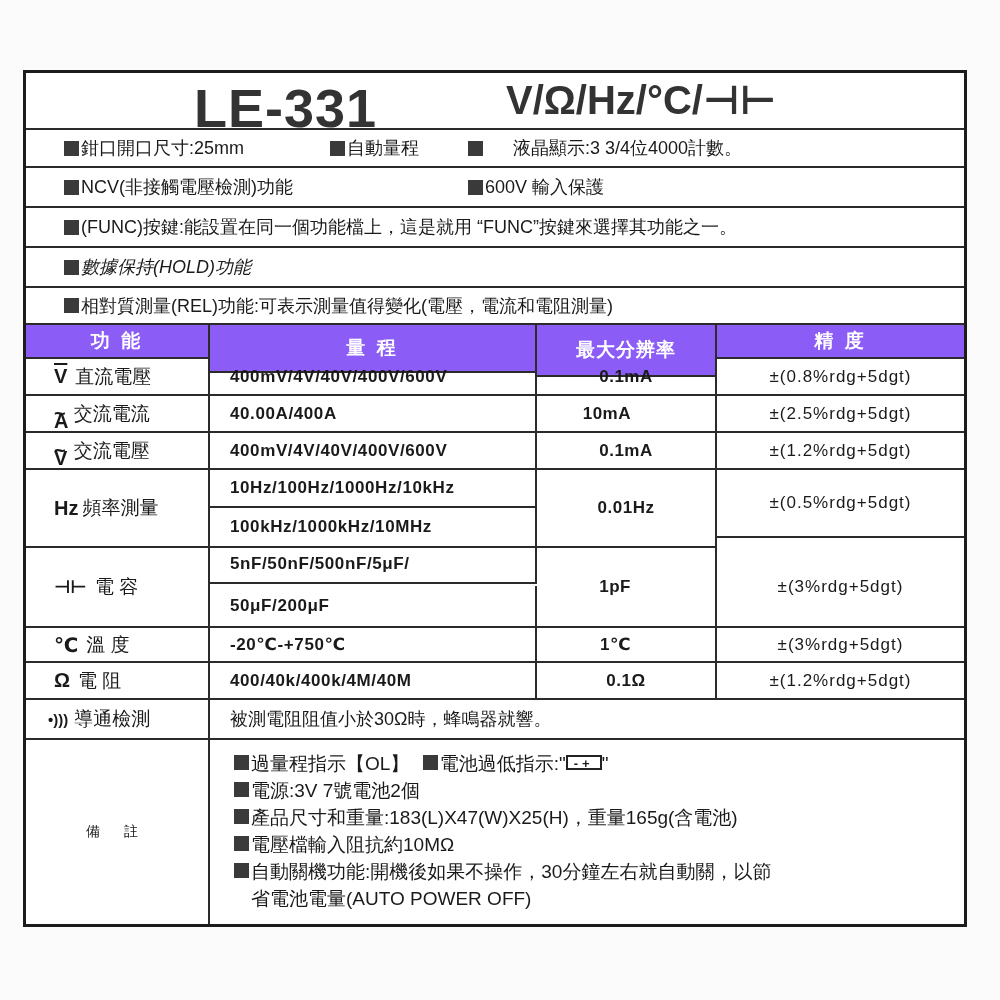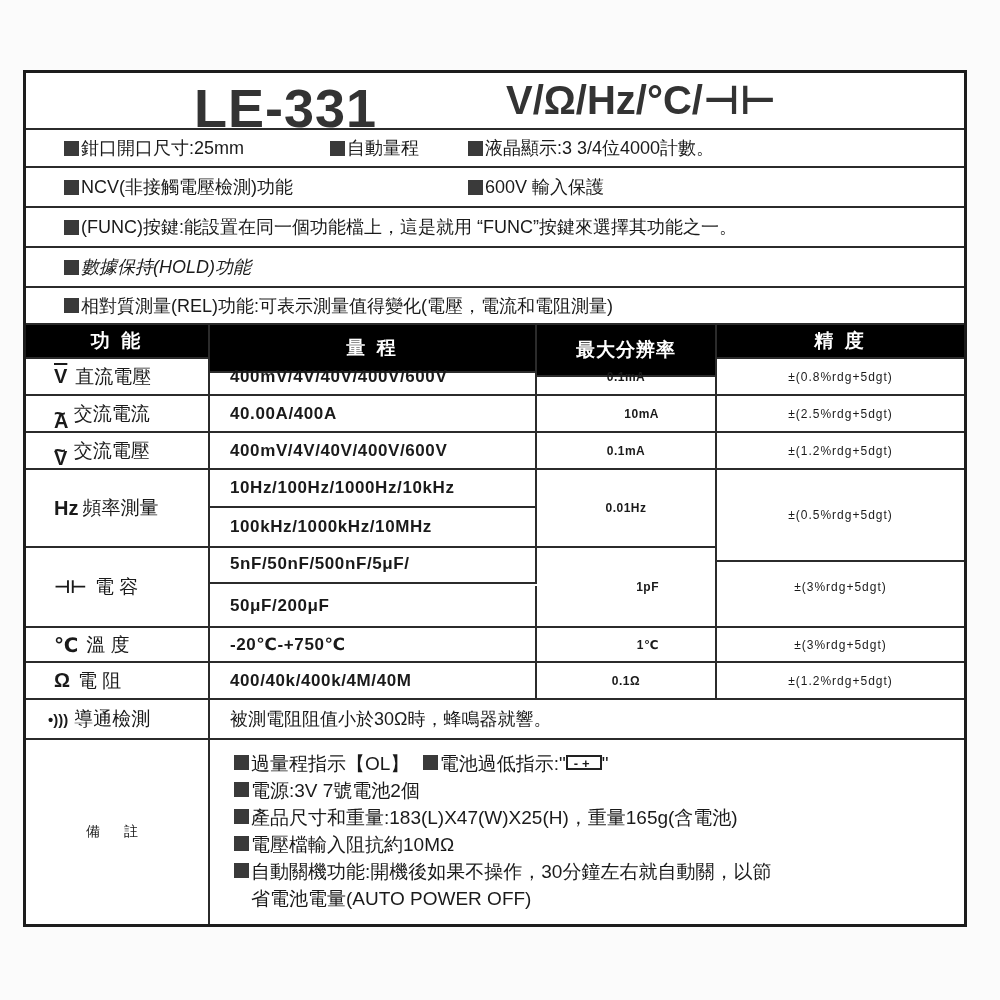--- a/index.html
+++ b/index.html
@@ -30,34 +30,34 @@
     display: inline-block; width: 15px; height: 15px; background: #3a3a3a; margin-right: 2px;
   }
 
   
   .cell {
     position: absolute; box-sizing: border-box; display: flex; align-items: center;
     border-right: 2px solid #2b2b2b; border-bottom: 2px solid #2b2b2b; font-size: 18px;
     white-space: nowrap; overflow: hidden;
   }
   .hdr {
-    background: #000000; color: #fff; justify-content: center; font-size: 19px; font-weight: bold;
+    background: #8b5cf6; color: #fff; justify-content: center; font-size: 19px; font-weight: bold;
     letter-spacing: 3px;
   }
   .c1 { left: 0; width: 184px; }
   .c2 { left: 184px; width: 327px; }
   .c3 { left: 511px; width: 180px; }
   .c4 { left: 691px; width: 247px; border-right: none; }
   .c2wide { left: 184px; width: 754px; border-right: none; }
   .fn { padding-left: 28px; font-size: 19px; }
   .fn .sym { font-weight: bold; margin-right: 8px; font-size: 20px; }
   .rng { padding-left: 20px; font-weight: bold; font-size: 17px; letter-spacing: 0.6px; }
-  .res { justify-content: center; font-weight: bold; font-size: 12px; letter-spacing: 0.5px; }
-  .res.right { justify-content: flex-end; padding-right: 56px; }
-  .acc { justify-content: center; font-size: 12px; letter-spacing: 1px; }
+  .res { justify-content: center; font-weight: bold; font-size: 17px; letter-spacing: 0.5px; }
+  .res.right { justify-content: flex-end; padding-right: 84px; }
+  .acc { justify-content: center; font-size: 17px; letter-spacing: 1px; }
   .overline { text-decoration: overline; }
   .notes-label { justify-content: center; font-size: 14px; letter-spacing: 10px; }
   .notes-body {
     display: block; padding: 10px 0 0 24px; font-size: 19px; line-height: 27px; white-space: normal;
   }
   .note-line { white-space: nowrap; }
   .indent { padding-left: 17px; }
   .battery {
     display: inline-block; width: 36px; height: 15px; border: 2px solid #222; vertical-align: middle;
     font-size: 13px; line-height: 14px; text-align: center; font-weight: bold; letter-spacing: 4px;
@@ -76,21 +76,21 @@
 
   <div class="row" style="top:57px;height:38px;">
     <div class="spec-line" style="left:38px;">
         <span class="sq"></span>
         <span>鉗口開口尺寸:25mm</span>
       </div>
     <div class="spec-line" style="left:304px;font-family:Liberation Serif, serif;">
         <span class="sq"></span>
         <span>自動量程</span>
       </div>
-    <div class="spec-line" style="left:442px;">
+    <div class="spec-line" style="left:442px;gap:28px;">
         <span class="sq"></span>
         <span>液晶顯示:3 3/4位4000計數。</span>
       </div>
   </div>
   <div class="row" style="top:95px;height:40px;">
     <div class="spec-line" style="left:38px;">
         <span class="sq"></span>
         <span>NCV(非接觸電壓檢測)功能</span>
       </div>
     <div class="spec-line" style="left:442px;">
@@ -146,21 +146,21 @@
   <div class="cell c3 res" style="top:360px;height:37px;">0.1mA</div>
   <div class="cell c4 acc" style="top:360px;height:37px;">±(1.2%rdg+5dgt)</div>
 
   <div class="cell c1 fn" style="top:397px;height:78px;">
       <span class="sym" style="margin-right:4px;">Hz</span>
       <span>頻率測量</span>
     </div>
   <div class="cell c2 rng" style="top:397px;height:38px;">10Hz/100Hz/1000Hz/10kHz</div>
   <div class="cell c2 rng" style="top:435px;height:40px;">100kHz/1000kHz/10MHz</div>
   <div class="cell c3 res" style="top:397px;height:78px;">0.01Hz</div>
-  <div class="cell c4 acc" style="top:397px;height:92px;">±(0.5%rdg+5dgt)</div>
+  <div class="cell c4 acc" style="top:397px;height:68px;">±(0.5%rdg+5dgt)</div>
 
   <div class="cell c1 fn" style="top:475px;height:80px;">
       <span class="sym" style="font-size:18px;">⊣⊢</span>
       <span>電 容</span>
     </div>
   <div class="cell c2 rng" style="top:473px;height:38px;">5nF/50nF/500nF/5μF/</div>
   <div class="cell c2 rng" style="top:513px;height:42px;">50μF/200μF</div>
   <div class="cell c3 res right" style="top:475px;height:80px;">1pF</div>
   <div class="cell c4 acc" style="top:475px;height:80px;">±(3%rdg+5dgt)</div>
 

